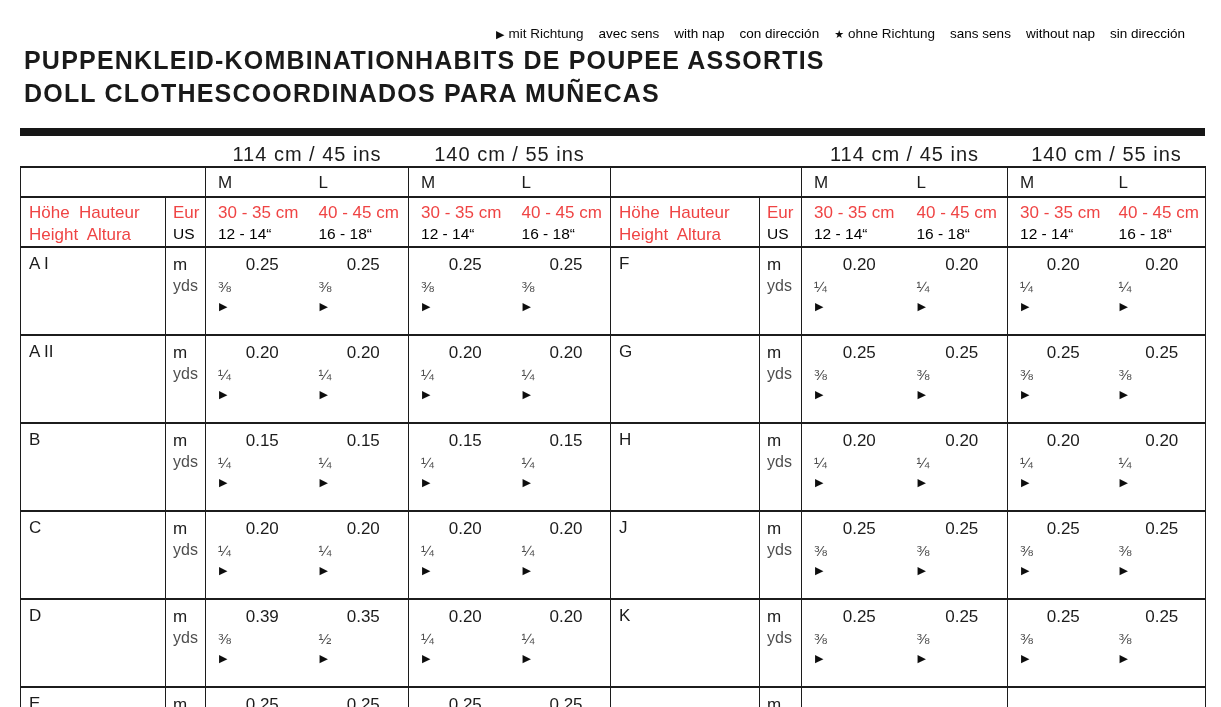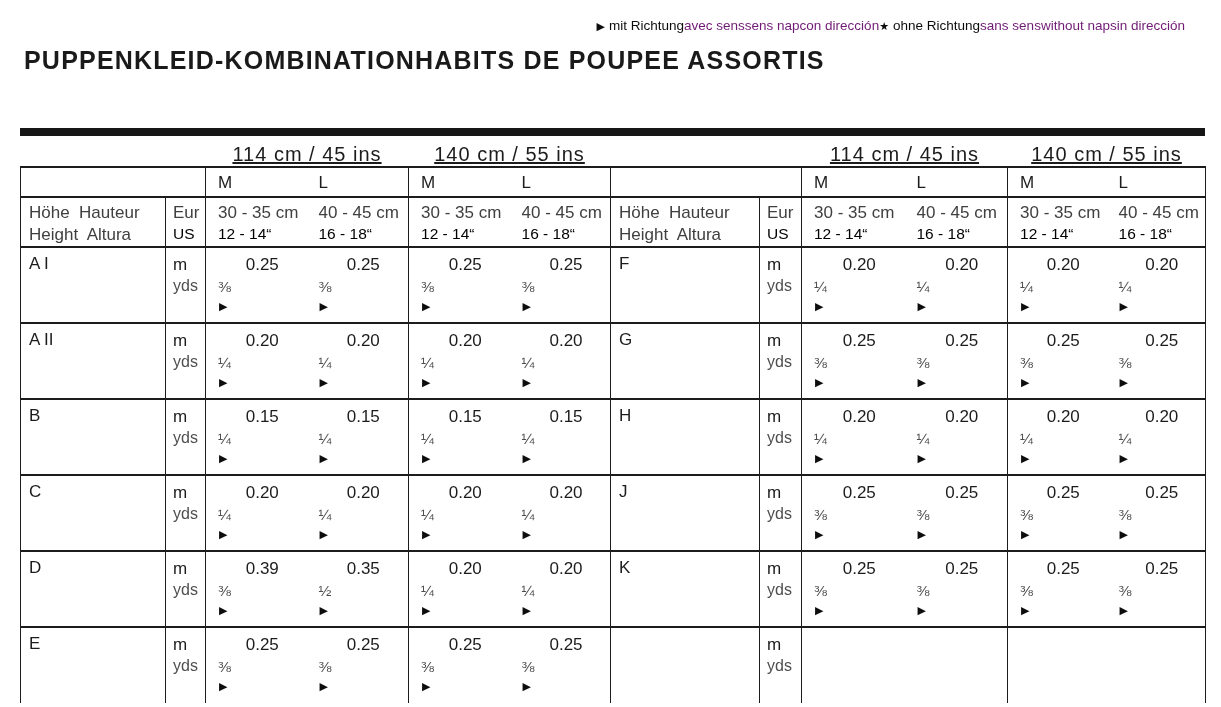--- a/index.html
+++ b/index.html
@@ -2,80 +2,83 @@
 <html><head>
 <meta charset="utf-8">
 <style>
   html,body{margin:0;padding:0;}
   body{
     width:1221px;height:707px;position:relative;background:#fff;
     font-family:"Liberation Sans",sans-serif;color:#1c1c1c;overflow:hidden;
   }
   
   .legend{
-    position:absolute;top:18px;right:36px;display:flex;
+    position:absolute;top:26px;right:36px;display:flex;gap:15px;
     font-size:13.5px;align-items:baseline;white-space:nowrap;margin-left:20px;
   }
   .legend .strong{color:#0d0d0d;}
-  .legend .muted{color:#701a75;}
+  .legend .muted{color:#000000;}
   .legend .marker{font-size:11px;margin-right:4px;color:#0d0d0d;}
   
   .title{
     position:absolute;left:24px;top:44px;font-weight:bold;font-size:25px;
     letter-spacing:1.2px;line-height:33px;color:#1a1a1a;white-space:nowrap;
   }
   .title .gap{}
   
   .bar{position:absolute;left:20px;top:128px;width:1185px;height:8px;background:#161616;}
   
   table.ptable{position:absolute;top:136px;border-collapse:collapse;table-layout:fixed;}
   #table-left{left:20px;width:590px;}
   #table-right{left:610px;width:595px;}
   td{padding:0;vertical-align:top;border-bottom:2px solid #1c1c1c;}
   tbody tr:last-of-type td{border-bottom:none;}
   td.bl{border-left:1.5px solid #1c1c1c;}
   td.br{border-right:1.5px solid #1c1c1c;}
-  tr.band{height:22px;text-decoration:underline;}
+  tr.band{height:22px;}
   tr.sizes{height:30px;}
   tr.hdr{height:45px;}
-  tr.datarow{height:76px;}
+  tr.datarow{height:88px;}
   tr.band td{border-left:none;border-right:none;font-size:20px;letter-spacing:1px;
     text-align:center;padding-top:7px;}
   tr.sizes td{font-size:17px;padding:5px 0 0 12px;}
   tr.hdr td{padding:4px 0 0 12px;}
   tr.hdr td.lab{padding-left:8px;}
   tr.hdr td.unit{padding-left:7px;}
-  .h1{font-size:17px;line-height:22px;color:#404040;white-space:nowrap;}
+  .h1{font-size:17px;line-height:22px;color:#ef4444;white-space:nowrap;}
   .h2{font-size:15.5px;line-height:20px;color:#000000;white-space:nowrap;}
   tr.datarow td{padding:0;}
   td.lab.cell{font-size:17px;}
   .labeltext{font-size:17px;padding:6px 0 0 8px;}
   .unit-m{font-size:17px;line-height:21px;padding:6px 0 0 7px;}
   .unit-yds{font-size:16px;line-height:22px;color:#4f4f4f;padding-left:7px;}
   .val{font-size:17px;line-height:21px;padding:6px 0 0 12px;color:#1c1c1c;text-align:center;}
   .frac{font-size:15.5px;line-height:23px;color:#4f4f4f;padding-left:12px;}
   .nap{font-size:11px;line-height:17px;color:#0d0d0d;padding-left:13px;}
 </style>
 </head>
 <body>
 
 <div class="legend">
   <span class="strong"><span class="marker">▶</span><span>mit Richtung</span></span>
   <span class="muted">avec sens</span>
-  <span class="muted">sens nap</span>
+  <span class="muted">with nap</span>
   <span class="muted">con dirección</span>
   <span class="strong"><span class="marker">★</span><span>ohne Richtung</span></span>
   <span class="muted">sans sens</span>
   <span class="muted">without nap</span>
   <span class="muted">sin dirección</span>
 </div>
 
 <div class="title">
   <div>
     <span class="gap">PUPPENKLEID-KOMBINATION</span><span>HABITS DE POUPEE ASSORTIS</span>
+  </div>
+  <div>
+    <span class="gap">DOLL CLOTHES</span><span>COORDINADOS PARA MUÑECAS</span>
   </div>
 </div>
 
 <div class="bar"></div>
 
 <table class="ptable" id="table-left">
   <colgroup>
       <col style="width:145px">
       <col style="width:40px">
       <col style="width:101px">

